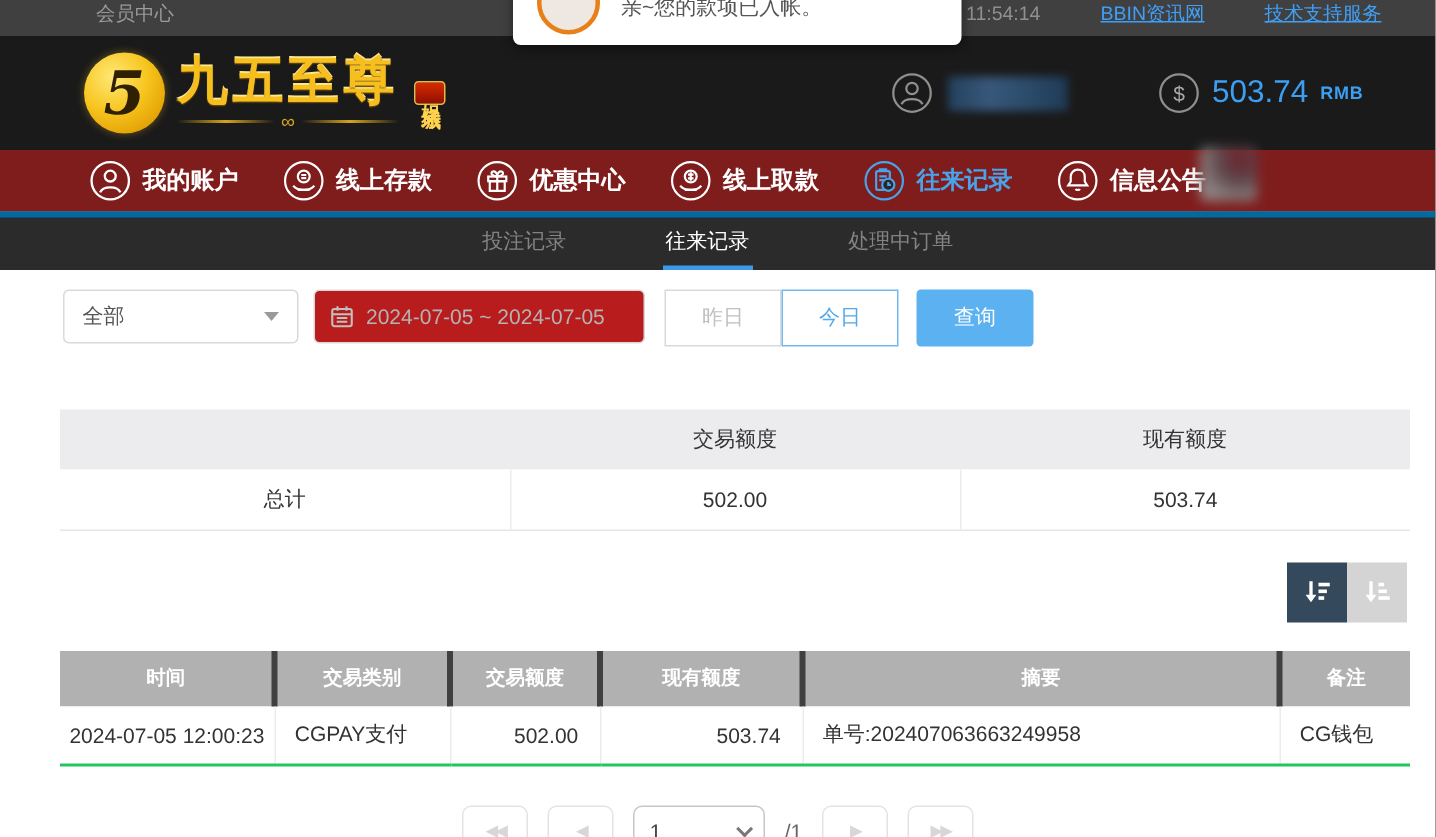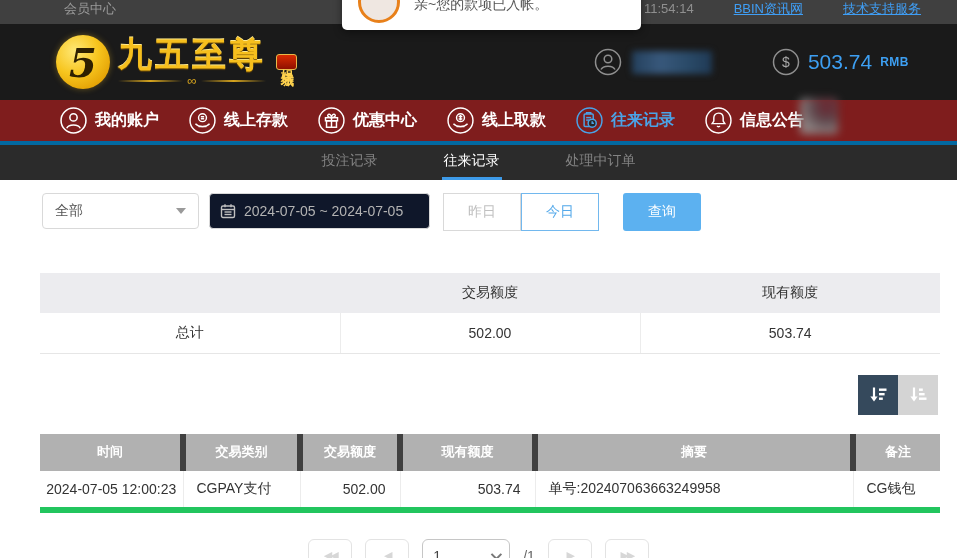--- a/index.html
+++ b/index.html
@@ -73,29 +73,29 @@
 
   
   .content { position:absolute; left:0; top:180px; width:100%; }
 
   .filter-row { display:flex; margin:13px 17px 0 42px; }
   .select-box { width:157px; height:36px; border:1px solid #d9d9d9; border-radius:4px; background:#fff;
                 display:flex; align-items:center; padding:0 12px; cursor:pointer; }
   .select-text { color:#555; font-size:14px; }
   .caret-down { margin-left:auto; width:0; height:0; border-left:5px solid transparent;
                 border-right:5px solid transparent; border-top:6px solid #9a9a9a; }
-  .date-box { width:221px; height:36px; border:1px solid #d9d9d9; border-radius:4px; background:#0f172a;
+  .date-box { width:221px; height:36px; border:1px solid #d9d9d9; border-radius:4px; background:#b91c1c;
               display:flex; align-items:center; gap:8px; padding:0 10px; margin-left:10px; cursor:pointer; }
   .date-text { color:#b3b3b3; font-size:14px; white-space:nowrap; }
   .quick-group { display:flex; margin-left:13px; }
   .quick-btn { width:78px; height:38px; background:#fff; border:1px solid #d9d9d9; color:#c0c0c0;
                font-size:14px; cursor:pointer; }
   .quick-btn + .quick-btn { border-left:none; }
   .quick-btn.active { border:1px solid #72b8ee; color:#54a9ea; position:relative; z-index:2; }
-  .search-btn { width:78px; height:38px; margin-left:24px; background:#5cb1f0; border:none; border-radius:3px;
+  .search-btn { width:78px; height:38px; margin-left:12px; background:#5cb1f0; border:none; border-radius:3px;
                 color:#fff; font-size:14px; cursor:pointer; }
 
   
   .summary { margin:42px 17px 0 40px; }
   .summary table { width:100%; border-collapse:collapse; table-layout:fixed; }
   .summary th { background:#ececef; height:40px; font-size:14px; font-weight:normal; color:#333; }
   .summary td { background:#fff; height:40px; font-size:14px; color:#333; text-align:center;
                 border-bottom:1px solid #e6e6e6; }
   .summary td + td { border-left:1px solid #ececec; }
 
@@ -103,22 +103,22 @@
   .sort-row { display:flex; justify-content:flex-end; margin:21px 19px 0 0; }
   .sort-btn { width:40px; height:40px; border:none; cursor:pointer; display:flex; align-items:center;
               justify-content:center; padding:0; }
   .sort-btn.dark { background:#35495c; }
   .sort-btn.light { background:#d4d4d4; }
 
   
   .records { margin:19px 17px 0 40px; }
   .records table { width:100%; border-collapse:collapse; table-layout:fixed; }
   .records th { background:#b1b1b1; height:37px; color:#fff; font-size:13px; font-weight:bold; }
-  .records th + th { border-left:6px solid #404040; }
-  .records td { background:#fff; height:39px; font-size:14px; color:#333; border-bottom:6px solid #22c55e; }
+  .records th + th { border-left:4px solid #404040; }
+  .records td { background:#fff; height:39px; font-size:14px; color:#333; border-bottom:2px solid #22c55e; }
   .records td + td { border-left:1px solid #ececec; }
   .c-center { text-align:center; }
   .c-left { text-align:left; padding-left:13px; }
   .c-right { text-align:right; padding-right:14px; }
 
   
   .pager { display:flex; justify-content:center; align-items:flex-start; gap:13px; margin-top:26px; }
   .pg-btn { width:44px; height:34px; border:1px solid #e3e3e3; border-radius:6px; background:#fff;
             color:#d7d7d7; font-size:11px; letter-spacing:-2px; cursor:pointer; }
   .pg-select { width:88px; height:34px; border:1px solid #c6c6c6; border-radius:6px; background:#fff;

